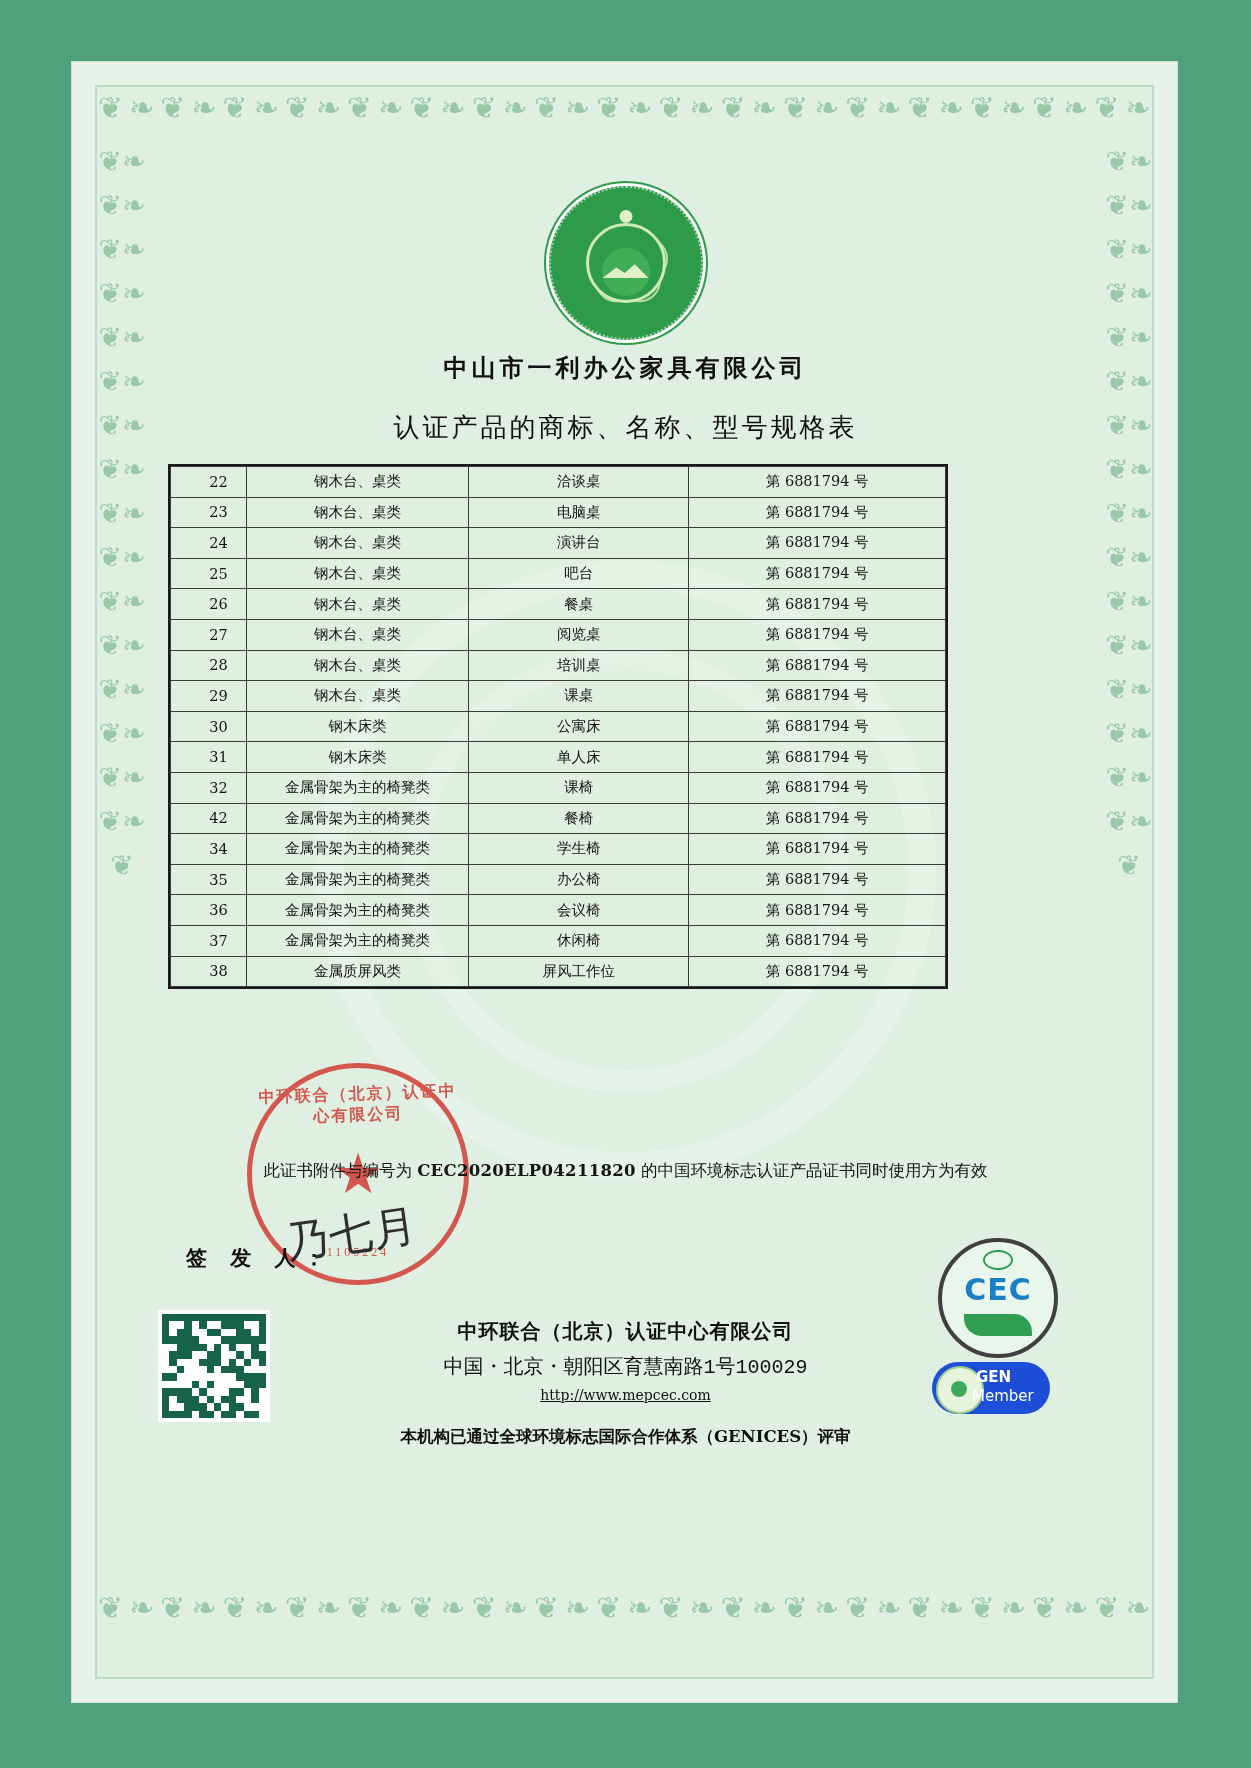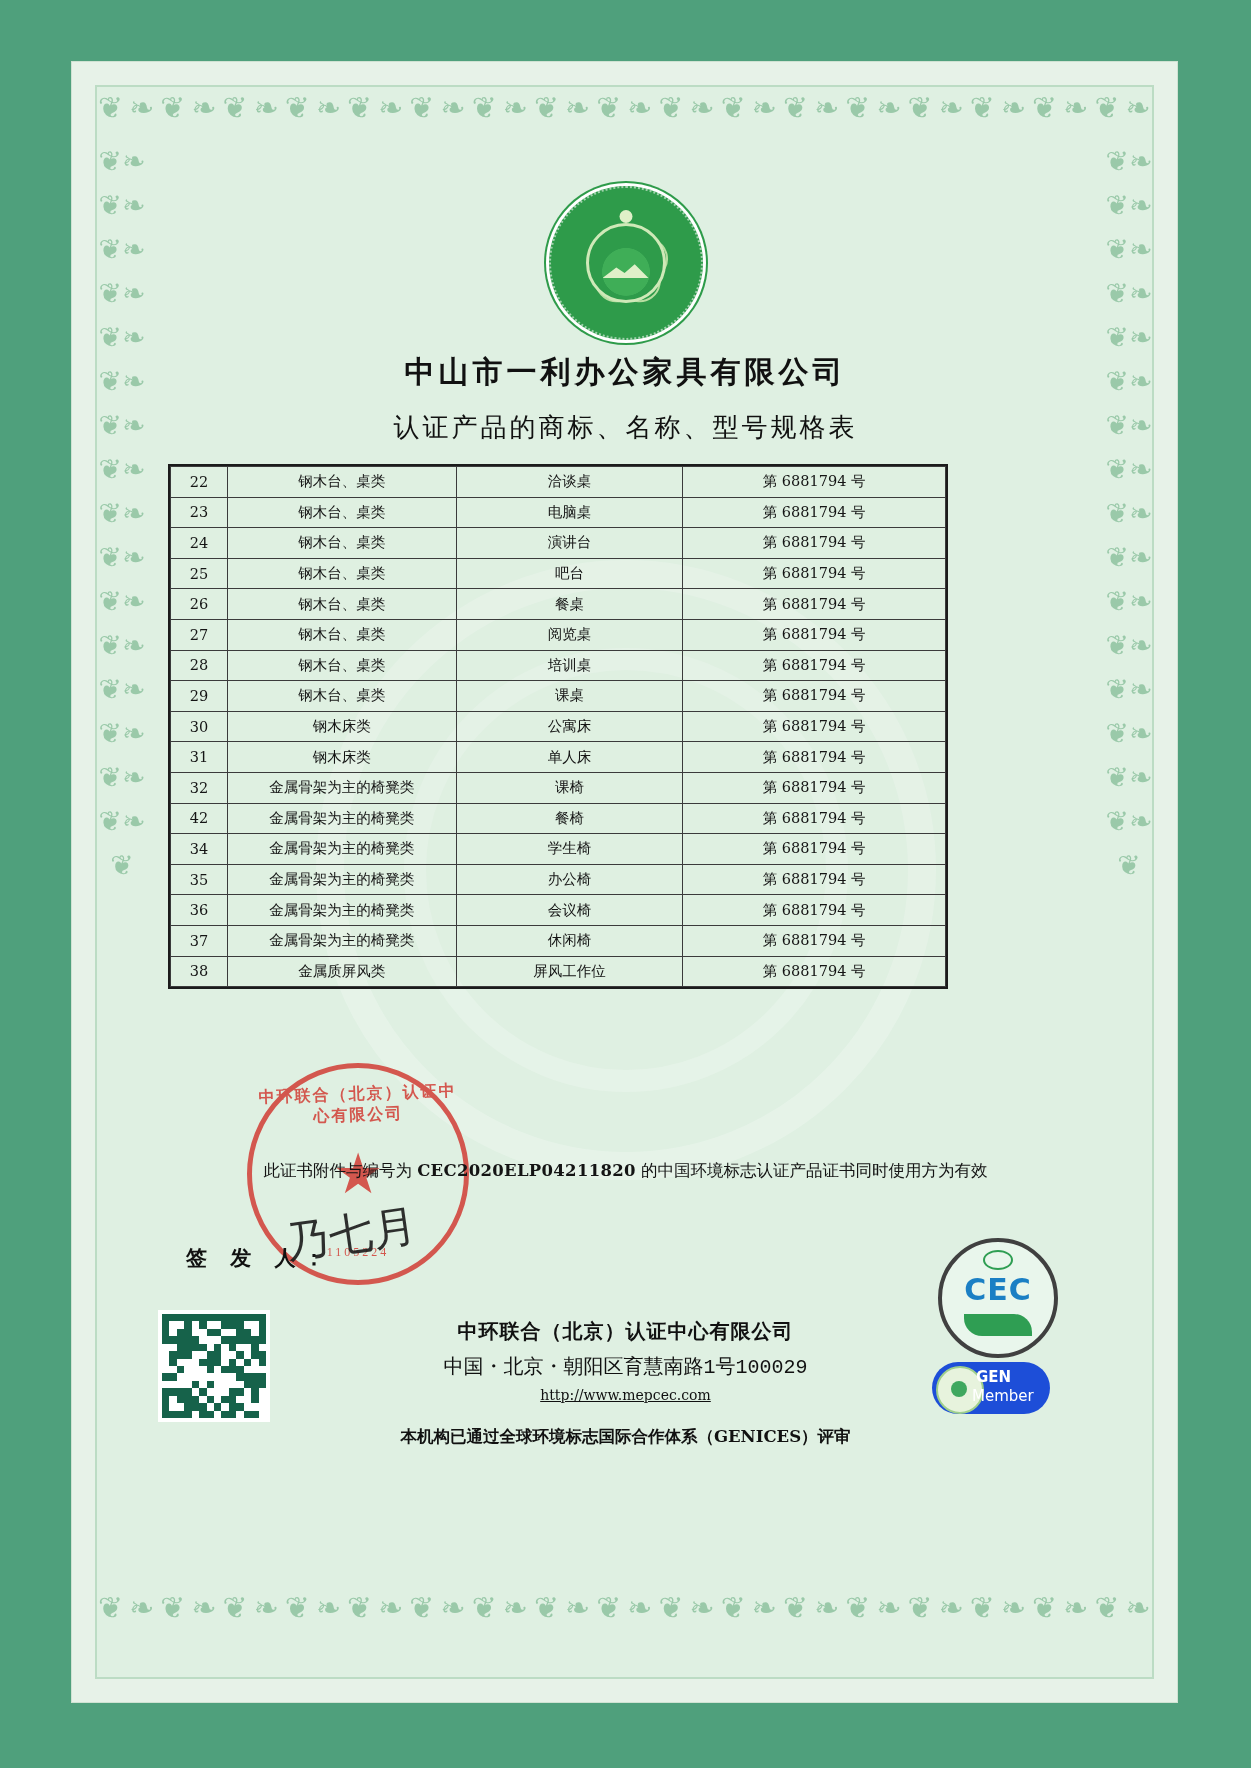--- a/index.html
+++ b/index.html
@@ -91,21 +91,21 @@
     border:2px solid #bfe2a5;border-radius:50%;opacity:.95;
   }
   .logo .outer-label{
     position:absolute;inset:0;border-radius:50%;
     border:2px dotted rgba(255,255,255,.55);
   }
 
   
   .title-company{
     position:absolute;left:0;right:0;top:352px;text-align:center;
-    font-size:30px;font-weight:bold;letter-spacing:4px;color:#111;
+    font-size:24px;font-weight:bold;letter-spacing:4px;color:#111;
     font-family:"DejaVu Serif", serif;
   }
   .title-sub{
     position:absolute;left:0;right:0;top:410px;text-align:center;
     font-size:26px;font-weight:normal;letter-spacing:3px;color:#111;
     font-family:"DejaVu Serif", serif;
   }
 
   
   .tbl-wrap{
@@ -116,21 +116,21 @@
   table{border-collapse:collapse;width:100%;}
   td{
     border:1px solid #3b3b3b;
     height:29.6px;
     font-size:14.5px;
     color:#141414;
     text-align:center;
     font-family:"DejaVu Serif", serif;
     padding:0;
   }
-  td.c-no{width:56px;}
+  td.c-no{width:56px;padding-left:20px;}
   td.c-cat{width:228px;}
   td.c-name{width:226px;}
   td.c-tm{width:262px;}
 
   
   .seal{
     position:absolute;left:247px;top:1063px;width:212px;height:212px;
     border:5px solid #d1362e;border-radius:50%;
     opacity:.82;
   }

